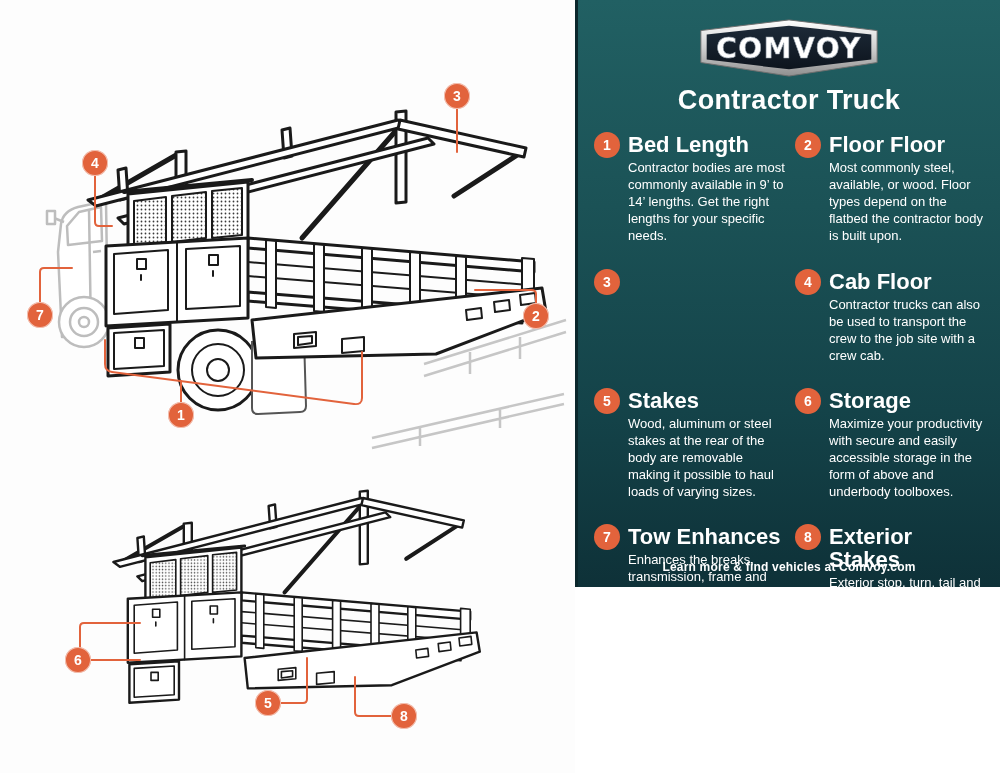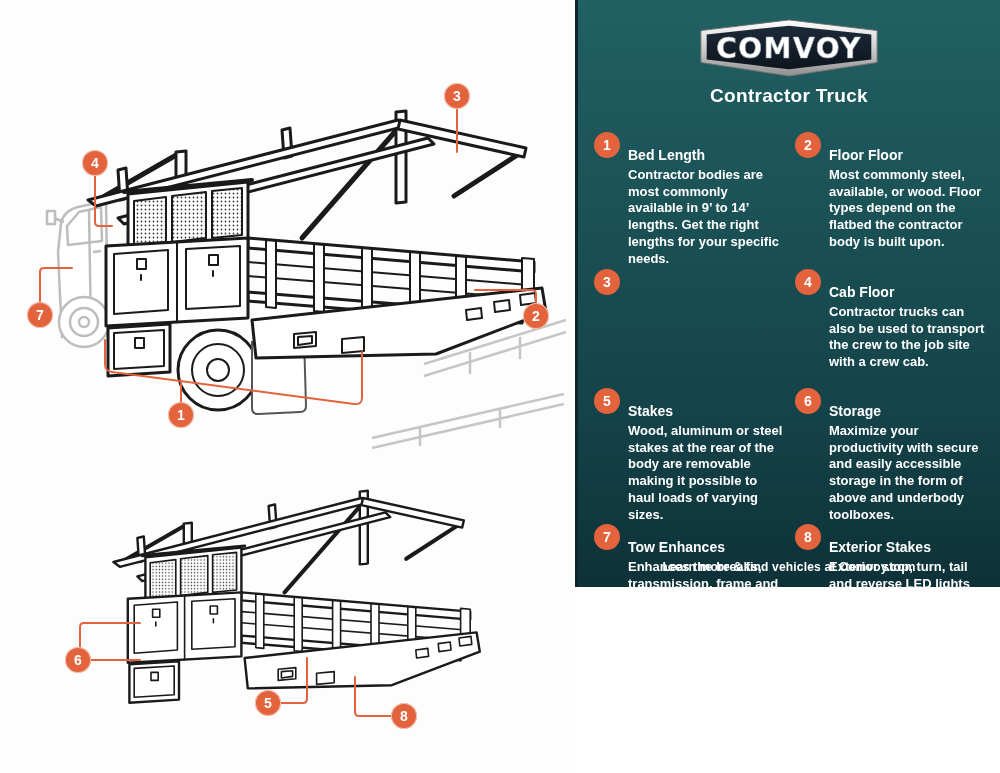--- a/index.html
+++ b/index.html
@@ -12,29 +12,29 @@
   .callout{position:absolute;width:26px;height:26px;border-radius:50%;
     background:#E2633C;color:#fff;font-weight:bold;font-size:14px;
     display:flex;align-items:center;justify-content:center;line-height:1;
     box-shadow:0 0 0 1px rgba(255,255,255,.6) inset;}
 
   
   .right-panel{position:absolute;left:575px;top:0;width:425px;height:587px;box-sizing:border-box;
     background:linear-gradient(180deg,#216063 0%,#1B5256 35%,#144349 70%,#0E3138 100%);
     border-left:3px solid #0B272C;}
   .logo-wrap{margin:17px auto 0;width:184px;height:62px;}
-  .panel-title{margin:6px 0 0;text-align:center;color:#fff;font-size:19px;font-weight:bold;letter-spacing:.3px;}
+  .panel-title{margin:6px 0 0;text-align:center;color:#fff;font-size:27px;font-weight:bold;letter-spacing:.3px;}
   .features{position:absolute;top:131px;left:16px;right:14px;
     display:grid;grid-template-columns:1fr 1fr;column-gap:10px;
     grid-template-rows:137px 119px 136px auto;}
   .feature{display:flex;gap:8px;align-items:flex-start;}
   .num-badge{flex:0 0 26px;width:26px;height:26px;border-radius:50%;background:#E2633C;color:#fff;
     font-weight:bold;font-size:14px;display:flex;align-items:center;justify-content:center;line-height:1;margin-top:1px;}
-  .feature h3{margin:17px 0 4px;font-size:14px;line-height:1.05;color:#fff;font-weight:bold;}
-  .feature p{margin:0;font-size:13px;line-height:1.3;color:#fff;font-weight:bold;}
+  .feature h3{margin:2px 0 4px;font-size:22px;line-height:1.05;color:#fff;font-weight:bold;}
+  .feature p{margin:0;font-size:13px;line-height:1.3;color:#fff;font-weight:normal;}
   .footer-bar{position:absolute;left:0;bottom:13px;width:100%;text-align:center;
     color:#fff;font-weight:bold;font-size:12px;letter-spacing:.2px;}
 </style>
 </head>
 <body>
 
 <div class="poster">
 
   <div class="left-panel">
     <svg width="575" height="773" viewBox="0 0 575 773">

